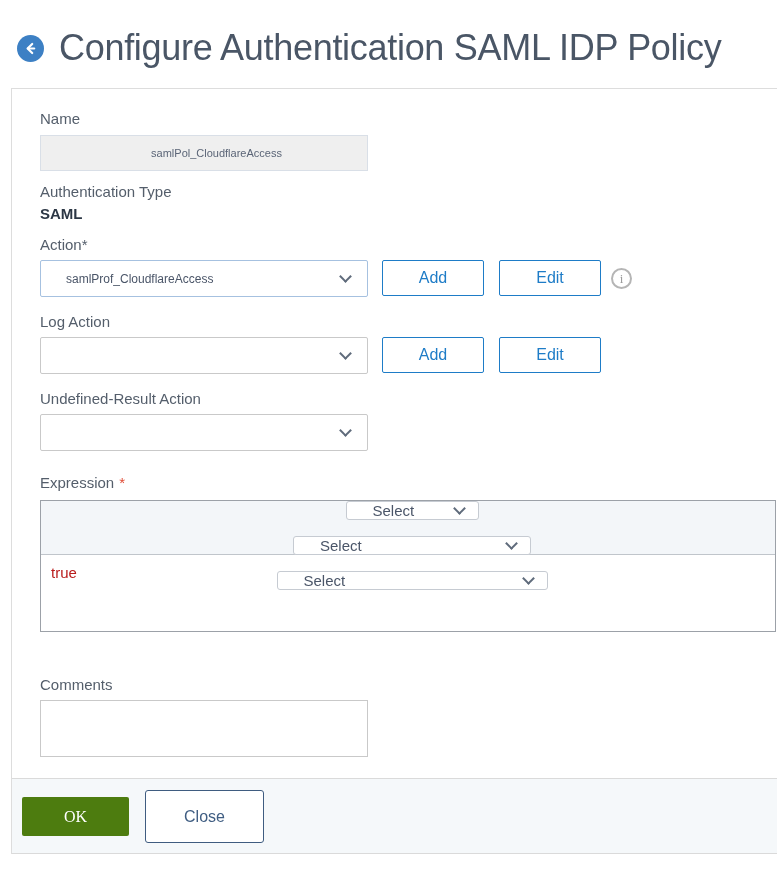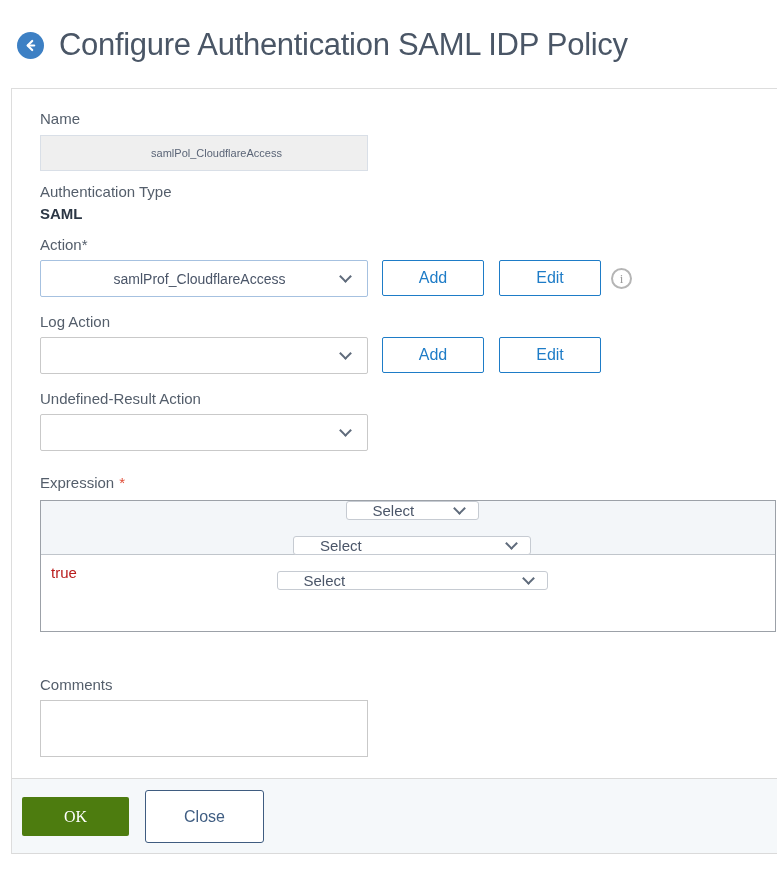--- a/index.html
+++ b/index.html
@@ -13,21 +13,21 @@
   }
   
   .header { display:flex; align-items:center; gap:15px; padding:27px 0 0 17px; }
   .back-circle {
     width:27px; height:27px; border-radius:50%;
     background:#3d80c4; flex:0 0 auto;
     display:flex; align-items:center; justify-content:center;
     cursor:pointer;
   }
   .page-title {
-    font-size:31px; font-weight:300; color:#4a5666; letter-spacing:-0.3px;
+    font-size:36px; font-weight:300; color:#4a5666; letter-spacing:-0.3px;
     white-space:nowrap;
   }
   
   .dialog {
     position:absolute; left:11px; top:88px; width:800px;
     border-top:1px solid #dddddd; border-left:1px solid #dddddd;
     background:#fff;
   }
   .dialog-body { padding:21px 0 0 28px; }
   .field-label { font-size:15px; color:#545e6b; margin-bottom:8px; }
@@ -39,22 +39,22 @@
     font-size:11px; color:#5b6577; line-height:34px; padding-left:25px;text-align:center;
   }
   
   .row { display:flex; align-items:flex-start; margin-bottom:16px; }
   .dropdown {
     width:328px; height:37px; background:#fff;
     border:1px solid #c9c9c9; border-radius:2px;
     display:flex; align-items:center; cursor:pointer;
   }
   .dropdown.blue { border-color:#a6c1e0; }
-  .dropdown-value { flex:1; font-size:14px; color:#4a5568; padding-left:25px;
-    white-space:nowrap; overflow:hidden;text-align:center; }
+  .dropdown-value { flex:1; font-size:12px; color:#4a5568; padding-left:25px;
+    white-space:nowrap; overflow:hidden; }
   .chev {
     width:9px; height:9px; flex:0 0 auto;
     border-right:2px solid #5f6b7b; border-bottom:2px solid #5f6b7b;
     transform:rotate(45deg); margin:-4px 17px 0 8px;
   }
   .btn-outline {
     width:102px; height:36px; margin-left:14px;
     background:#fff; border:1px solid #1e7cc7; border-radius:2px;
     color:#1e7cc7; font-size:16px;
     display:flex; align-items:center; justify-content:center; cursor:pointer;

